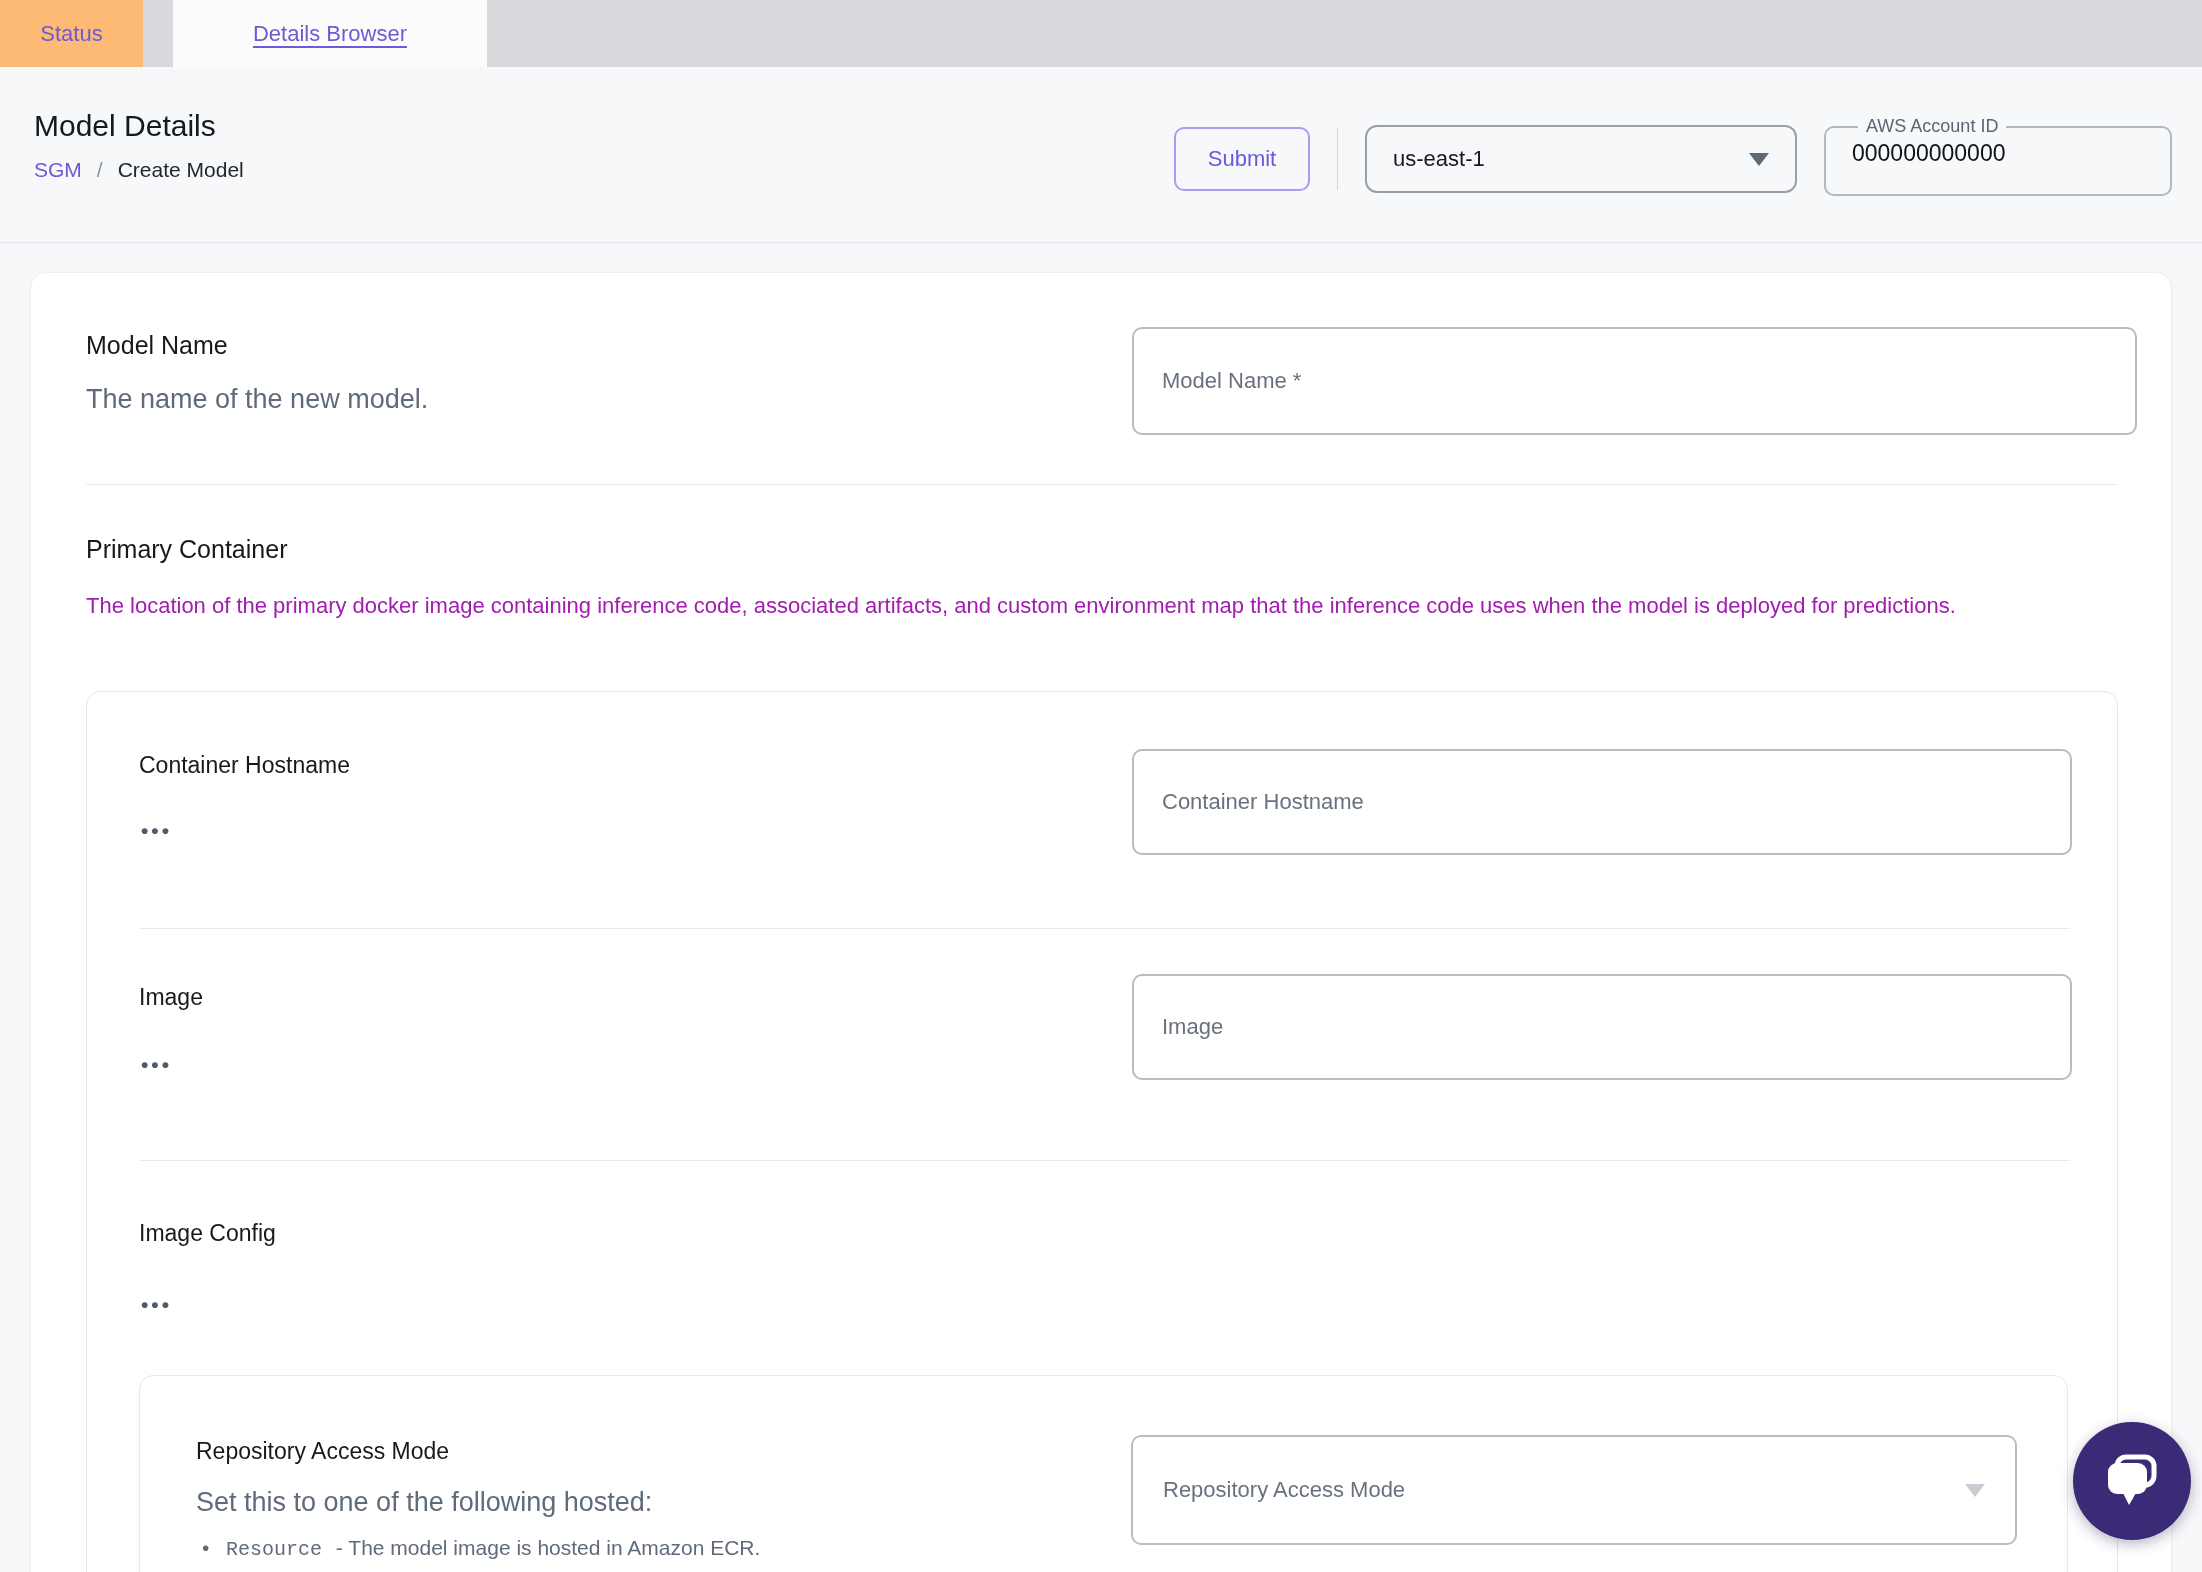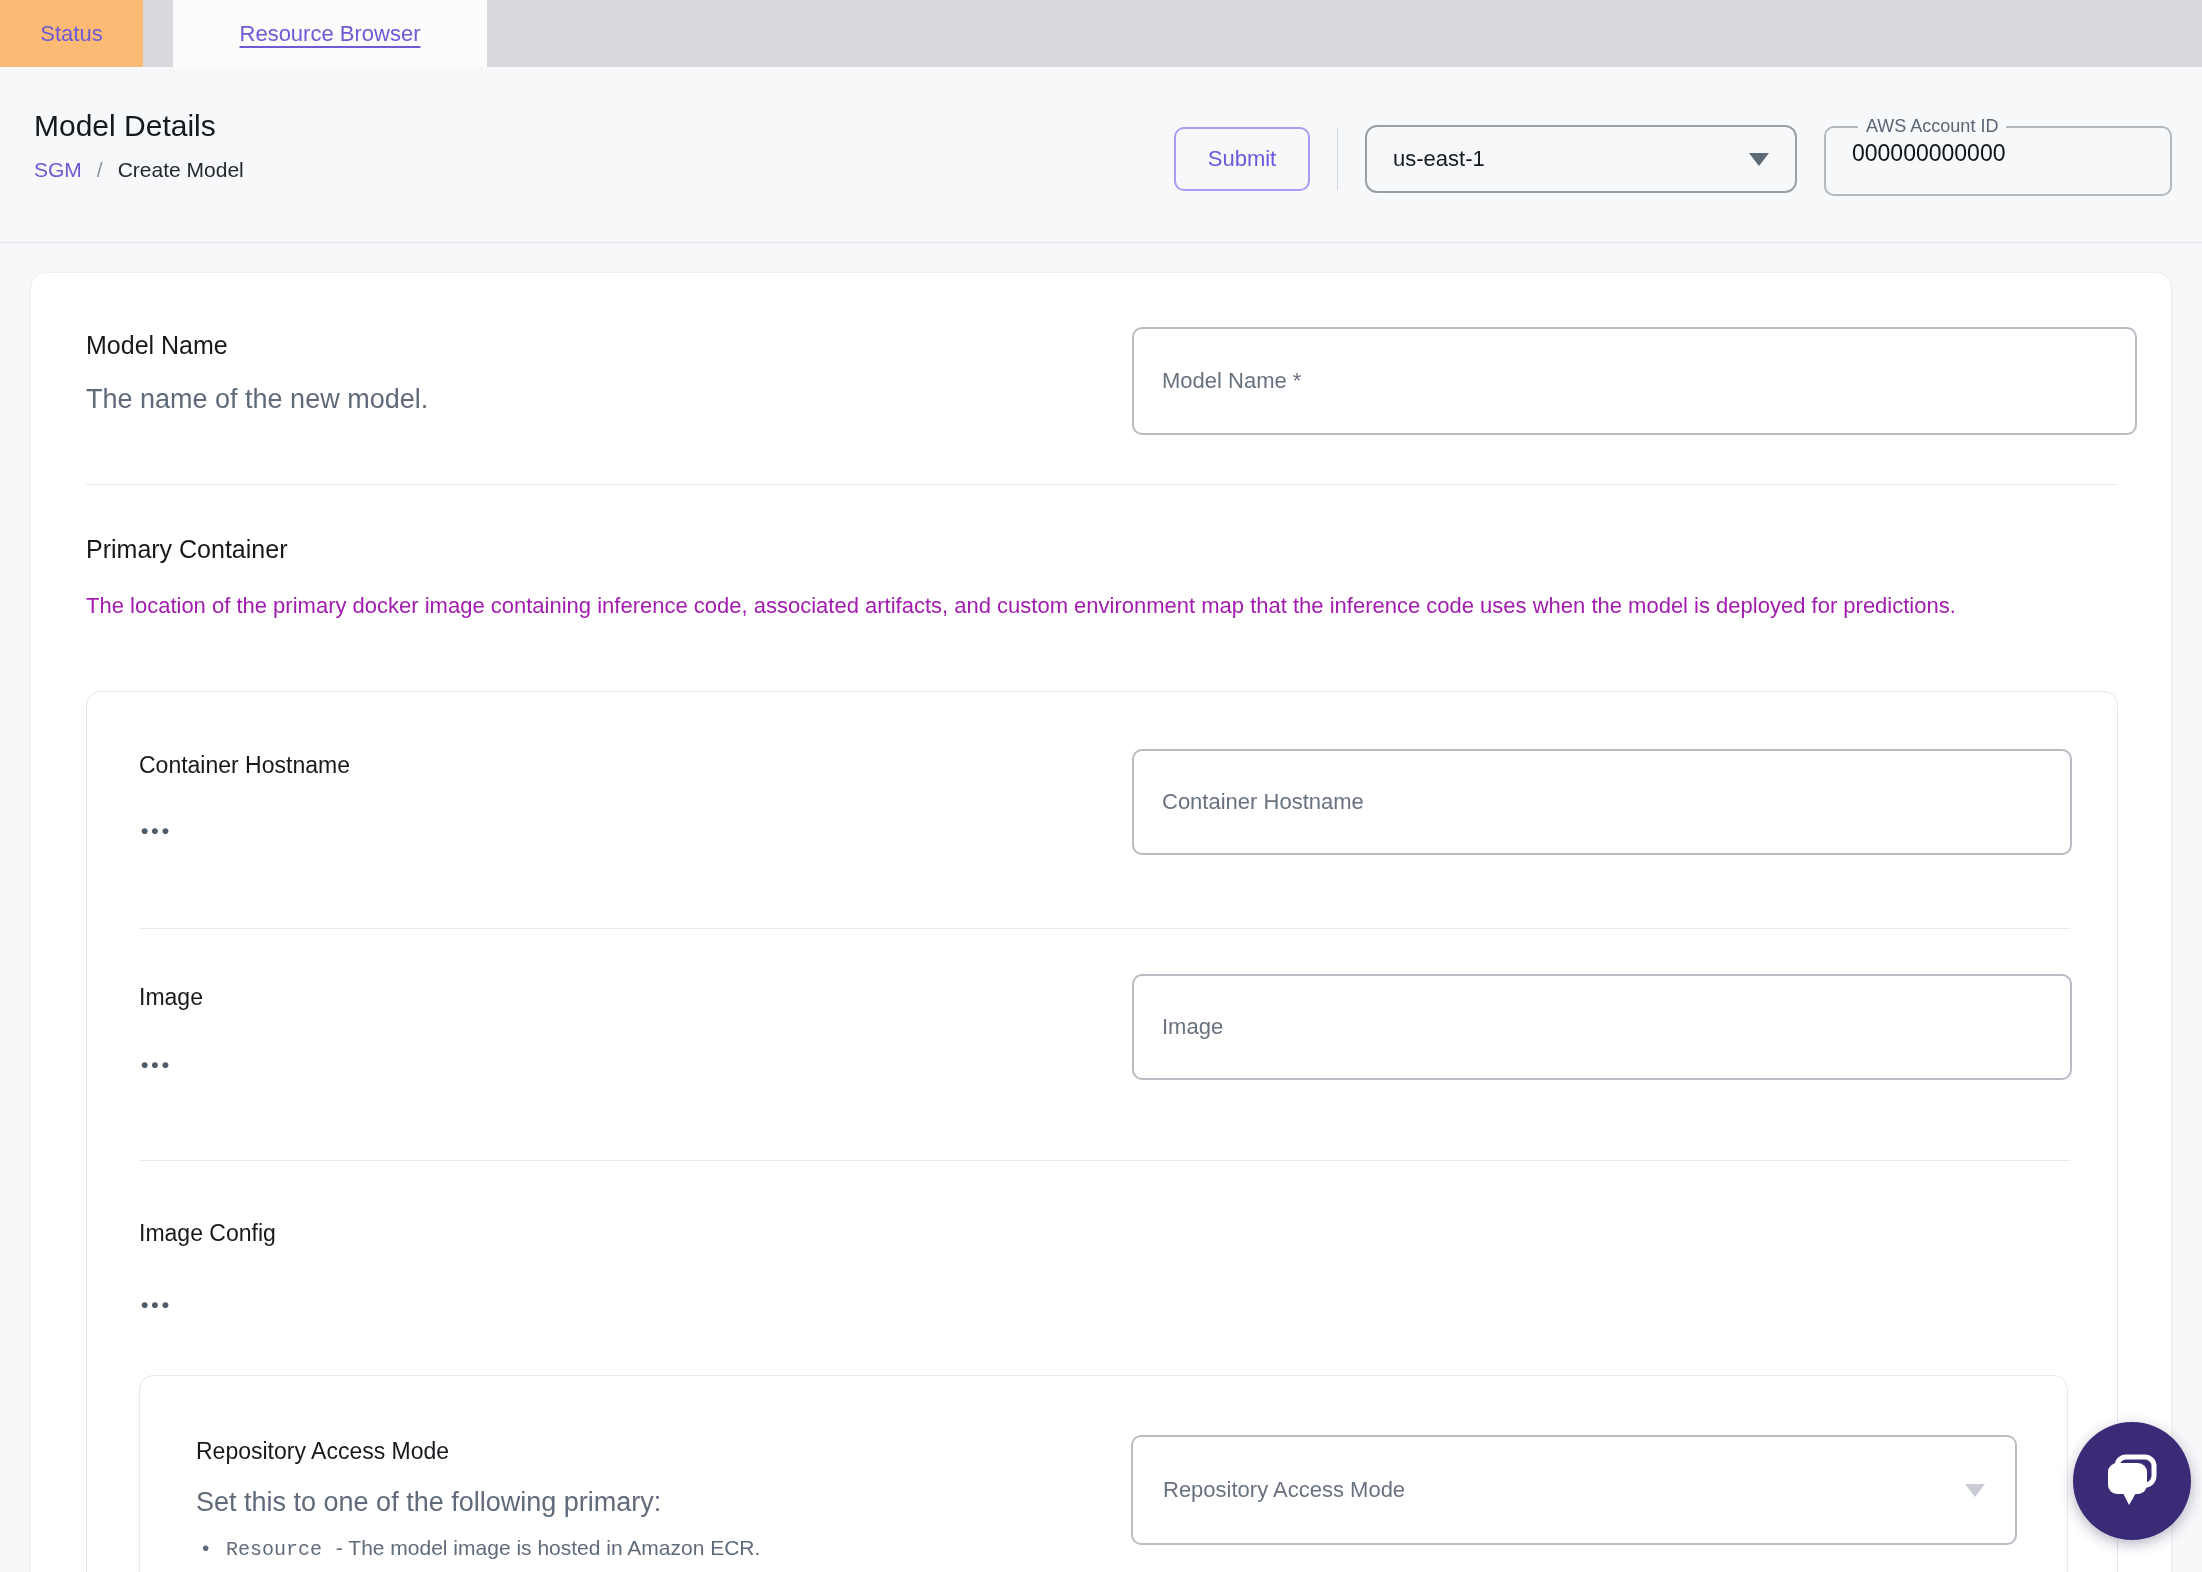--- a/index.html
+++ b/index.html
@@ -105,21 +105,21 @@
 </head>
 <body>
 
 <div class="page">
 
   <div class="tabbar">
     <div class="tab tab-status">
       <span class="tab-label">Status</span>
     </div>
     <div class="tab tab-rb">
-      <span class="tab-label">Resource Browser</span>
+      <span class="tab-label">Details Browser</span>
     </div>
   </div>
 
   <div class="header">
     <div class="page-heading">
       <div class="page-title">Model Details</div>
       <div class="breadcrumb">
         <span class="crumb-root">SGM</span>
         <span class="crumb-sep">/</span>
         <span class="crumb-cur">Create Model</span>
@@ -179,21 +179,21 @@
       <div class="hdiv gdiv2"></div>
 
       <div class="gc-label lbl-ic">
         <div class="h3">Image Config</div>
       </div>
       <button class="dots-btn dots-ic">•••</button>
 
       <div class="nested-card">
         <div class="ram-label">
           <div class="h3">Repository Access Mode</div>
-          <div class="desc">Set this to one of the following primary:</div>
+          <div class="desc">Set this to one of the following hosted:</div>
           <ul class="ram-list">
             <li>
               <code>Resource</code>
               <span class="opt-text">- The model image is hosted in Amazon ECR.</span>
             </li>
             <li>
               <code>Vpc</code>
               <span class="opt-text">- The model image is hosted in a private Docker registry in your VPC.</span>
             </li>
           </ul>

